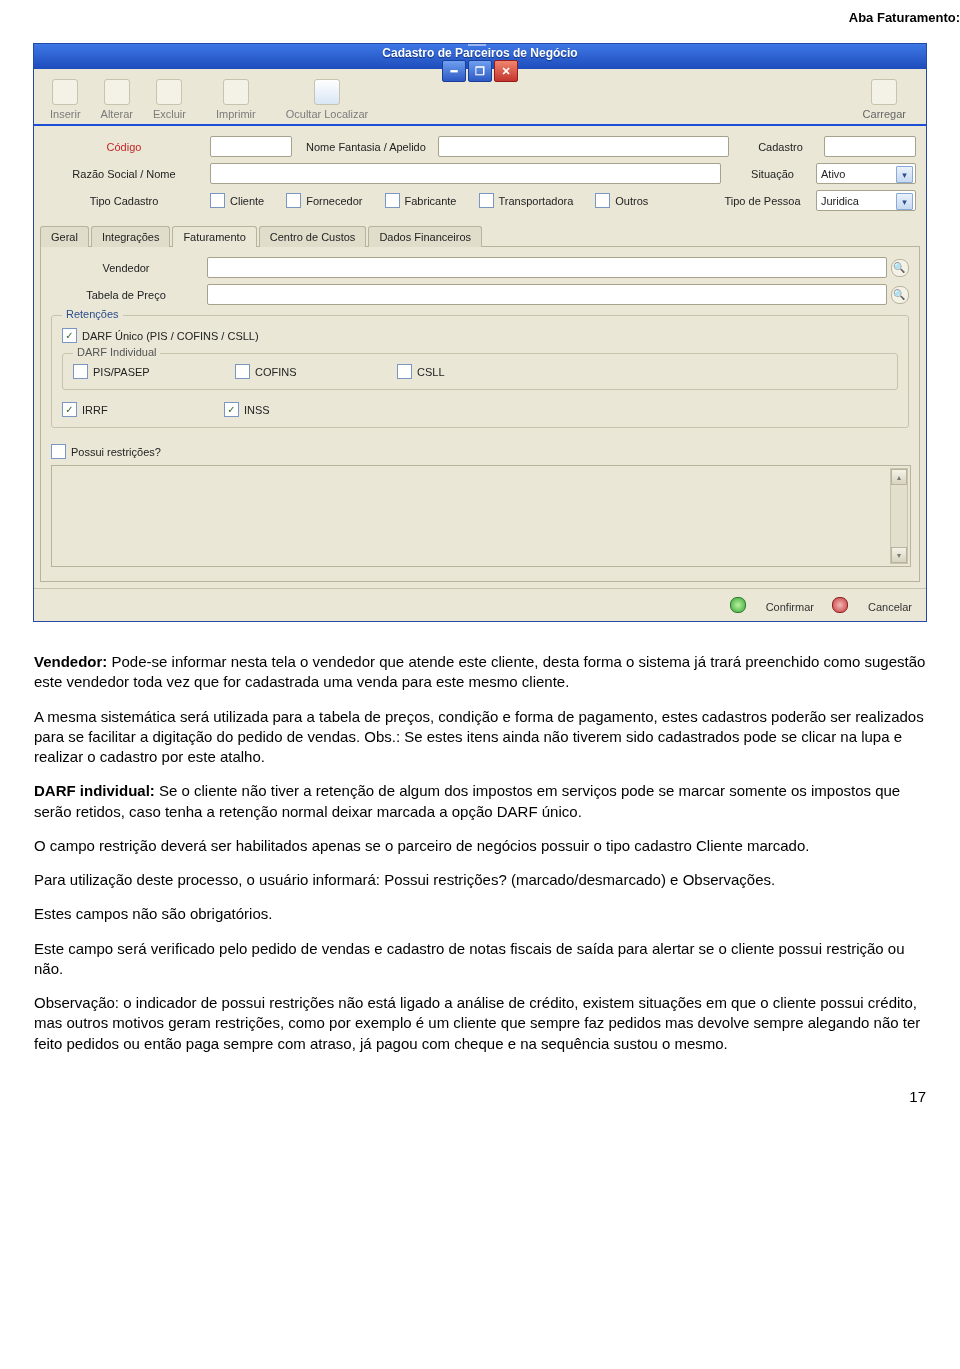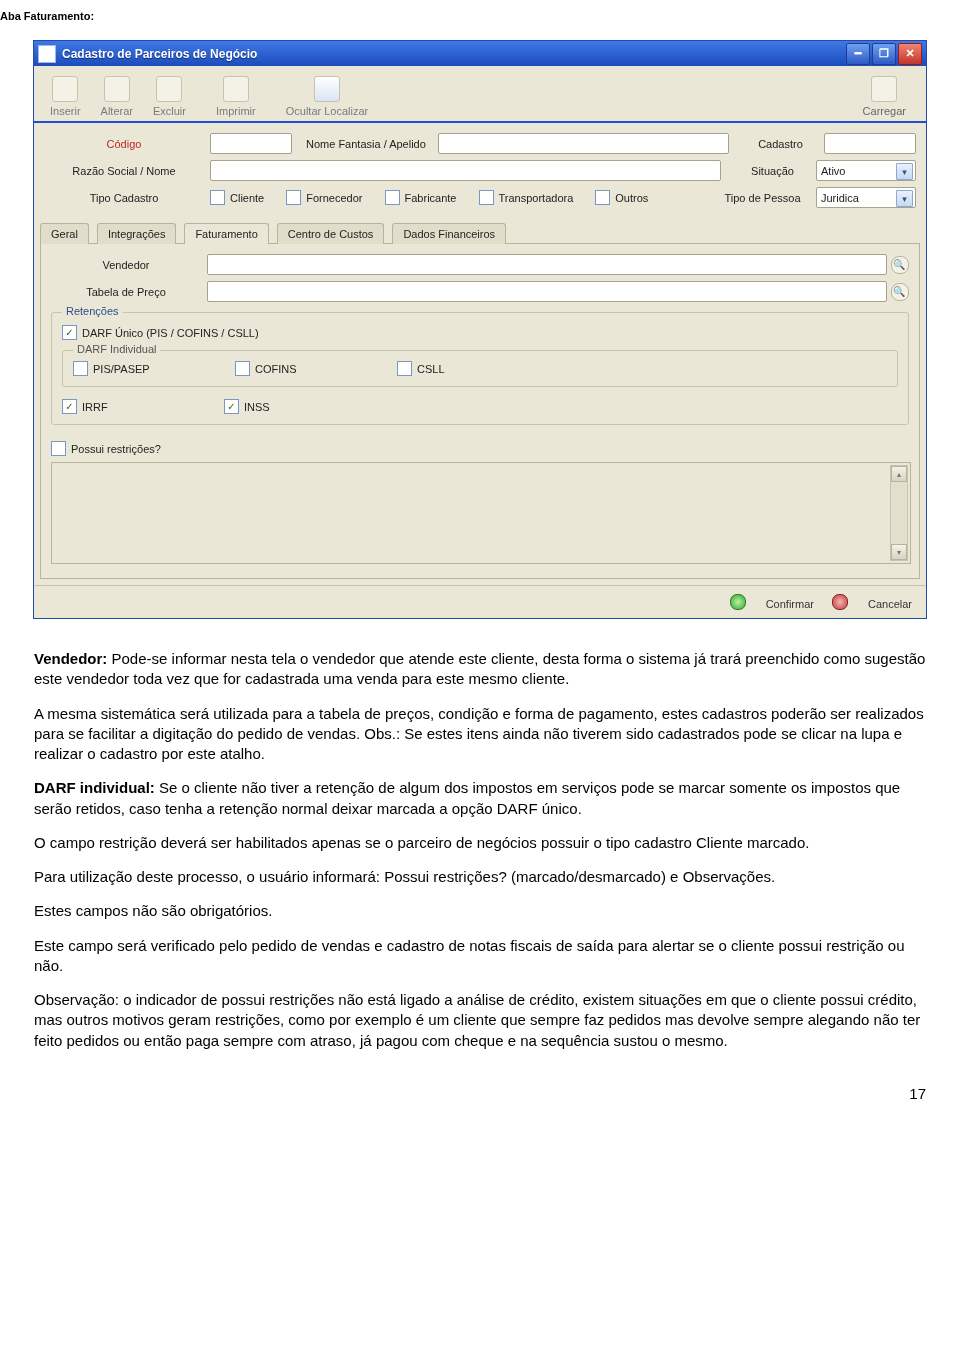--- a/index.html
+++ b/index.html
@@ -1,20 +1,20 @@
 <!DOCTYPE html>
 <html><head>
 <meta charset="utf-8">
 <style>
   html,body{margin:0;padding:0;background:#fff;font-family:Arial,Helvetica,sans-serif;font-size:13px;color:#000;}
   .page{width:960px;margin:0 auto;padding:0 0 40px 0;}
-  .doc-title{text-align:left;font-weight:bold;font-size:11px;padding:10px 0 18px 0;}
+  .doc-title{text-align:right;font-weight:bold;font-size:13px;padding:10px 0 18px 0;}
   
   .window{width:892px;margin:0 auto 30px auto;border:1px solid #2549a6;background:#eae7d7;font-size:11px;color:#222;}
-  .titlebar{height:25px;background:linear-gradient(#3e78e6,#1d4cbb);display:flex;align-items:center;padding:0 4px;color:#fff;font-weight:bold;}
+  .titlebar{height:25px;background:linear-gradient(#3e78e6,#1d4cbb);display:flex;align-items:center;padding:0 4px;color:#fff;font-weight:bold;flex-direction:column;}
   .titlebar .app-icon{width:16px;height:16px;background:#fff;border:1px solid #9cb8ee;margin-right:6px;}
   .titlebar .title{flex:1;font-size:12px;text-shadow:0 1px 1px #0a2b78;}
   .winbtns{display:flex;gap:2px;}
   .winbtn{width:22px;height:20px;background:linear-gradient(#6fa0f0,#2d5ac4);border:1px solid #1c3f96;border-radius:2px;display:flex;align-items:center;justify-content:center;color:#fff;font-size:11px;}
   .winbtn.close{background:linear-gradient(#f0866f,#c4352d);border-color:#961c1c;}
   
   .toolbar{height:55px;background:#eae7d7;border-bottom:2px solid #1d4ed8;display:flex;align-items:flex-end;padding:0 8px;}
   .tbtn{display:flex;flex-direction:column;align-items:center;justify-content:flex-end;padding:4px 8px;margin-right:4px;color:#7b7b7b;}
   .tbtn .ticon{width:24px;height:24px;border:1px solid #c7c3ad;background:#f4f2e6;border-radius:3px;margin-bottom:3px;}
   .tbtn.carregar{margin-left:auto;color:#666;}
@@ -25,21 +25,21 @@
   .lbl{text-align:center;padding-right:6px;white-space:nowrap;}
   .lbl.red{color:#c02626;}
   .input{height:19px;background:#fff;border:1px solid #a7a28b;border-radius:2px;}
   .select{height:19px;background:#fff;border:1px solid #a7a28b;border-radius:2px;display:flex;align-items:center;padding:0 4px;position:relative;}
   .select .chev{position:absolute;right:2px;top:2px;width:15px;height:15px;background:linear-gradient(#eaf1fb,#c7d9f0);border:1px solid #8aa9d4;border-radius:1px;display:flex;align-items:center;justify-content:center;font-size:9px;color:#2b4e8d;}
   .cbx{width:13px;height:13px;border:1px solid #7a96c3;background:#fff;margin-right:5px;display:inline-flex;align-items:center;justify-content:center;}
   .cbx.checked::after{content:"✓";font-size:10px;color:#2b6e2b;}
   .cbwrap{display:inline-flex;align-items:center;margin-right:22px;}
   
   .tabs{display:flex;padding:0 6px;position:relative;top:1px;}
-  .tab{padding:4px 10px;border:1px solid #b7b39c;border-bottom:none;background:#e1ddcb;margin-right:8px;border-radius:3px 3px 0 0;font-size:11px;}
+  .tab{padding:4px 10px;border:1px solid #b7b39c;border-bottom:none;background:#e1ddcb;margin-right:2px;border-radius:3px 3px 0 0;font-size:11px;}
   .tab.active{background:#eae7d7;position:relative;z-index:2;}
   .tabpanel{border:1px solid #b7b39c;margin:0 6px 6px 6px;background:#eae7d7;padding:10px 10px 14px 10px;}
   .lookup-icon{width:16px;height:16px;border:1px solid #b7b39c;border-radius:8px;display:inline-flex;align-items:center;justify-content:center;font-size:10px;color:#6b86b7;background:#f4f2e6;}
   .groupbox{border:1px solid #c7c3ad;border-radius:3px;padding:12px 10px 10px 10px;margin-top:10px;position:relative;}
   .groupbox .legend{position:absolute;top:-8px;left:10px;background:#eae7d7;padding:0 4px;color:#2b4e8d;}
   .subbox{border:1px solid #c7c3ad;border-radius:3px;padding:10px 10px 10px 10px;margin-top:10px;position:relative;}
   .subbox .legend{position:absolute;top:-8px;left:10px;background:#eae7d7;padding:0 4px;color:#555;}
   .textarea{width:100%;height:100px;border:1px solid #b7b39c;background:#eae7d7;position:relative;}
   .textarea .scroll{position:absolute;right:2px;top:2px;bottom:2px;width:16px;background:#e3dfcd;border:1px solid #c7c3ad;}
   .textarea .scroll .arr{height:14px;background:linear-gradient(#f4f2e6,#d7d3bf);border:1px solid #b7b39c;display:flex;align-items:center;justify-content:center;font-size:8px;color:#777;}

